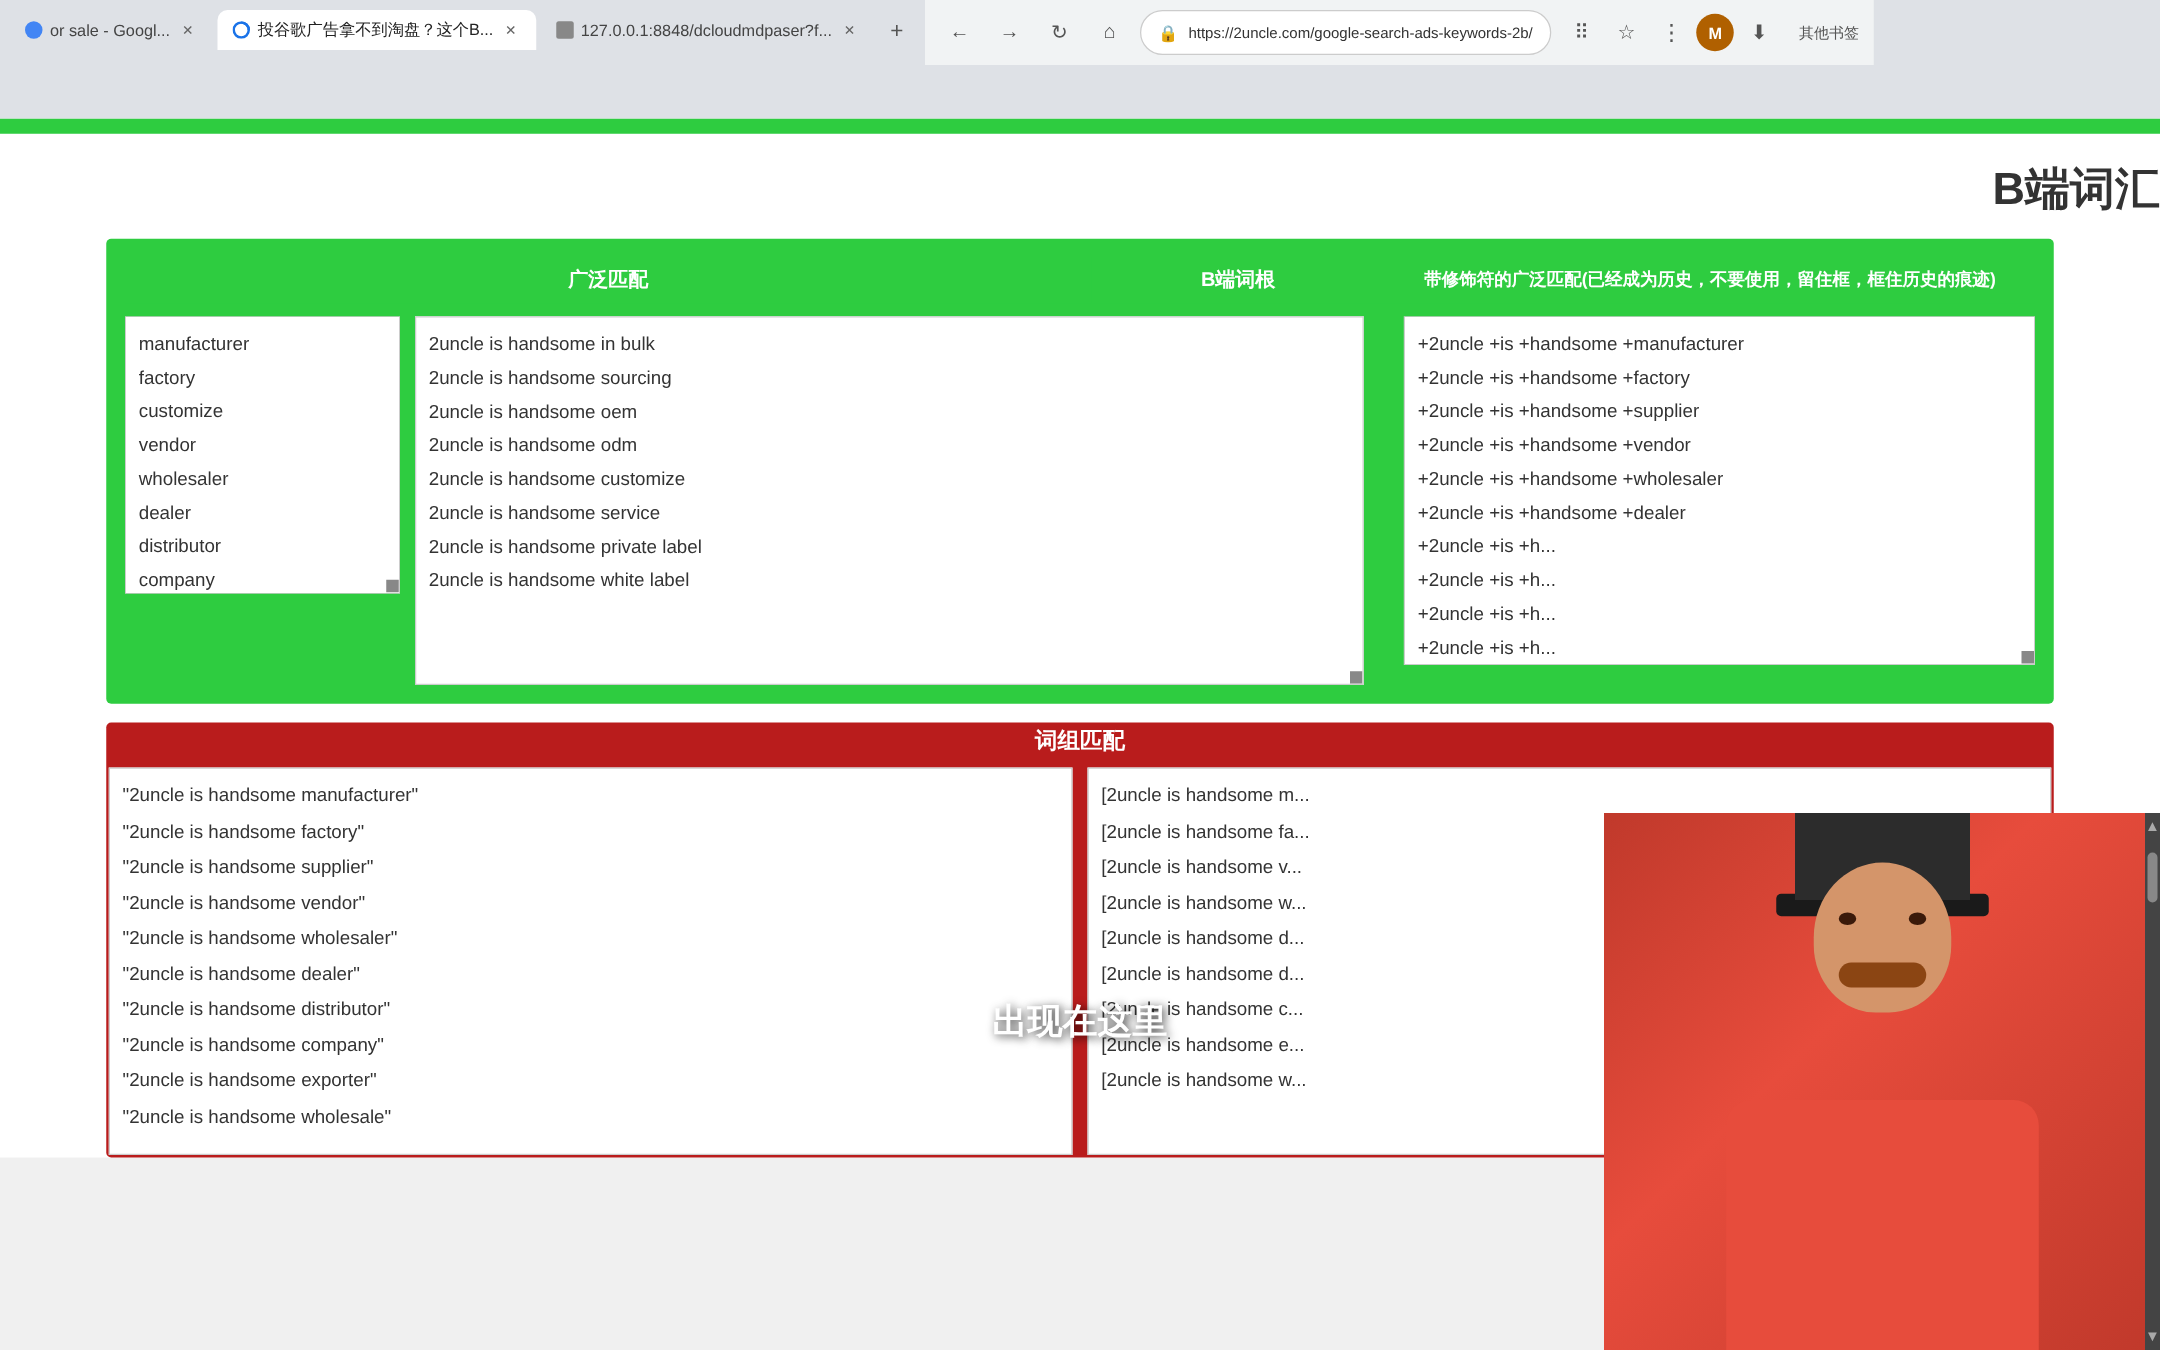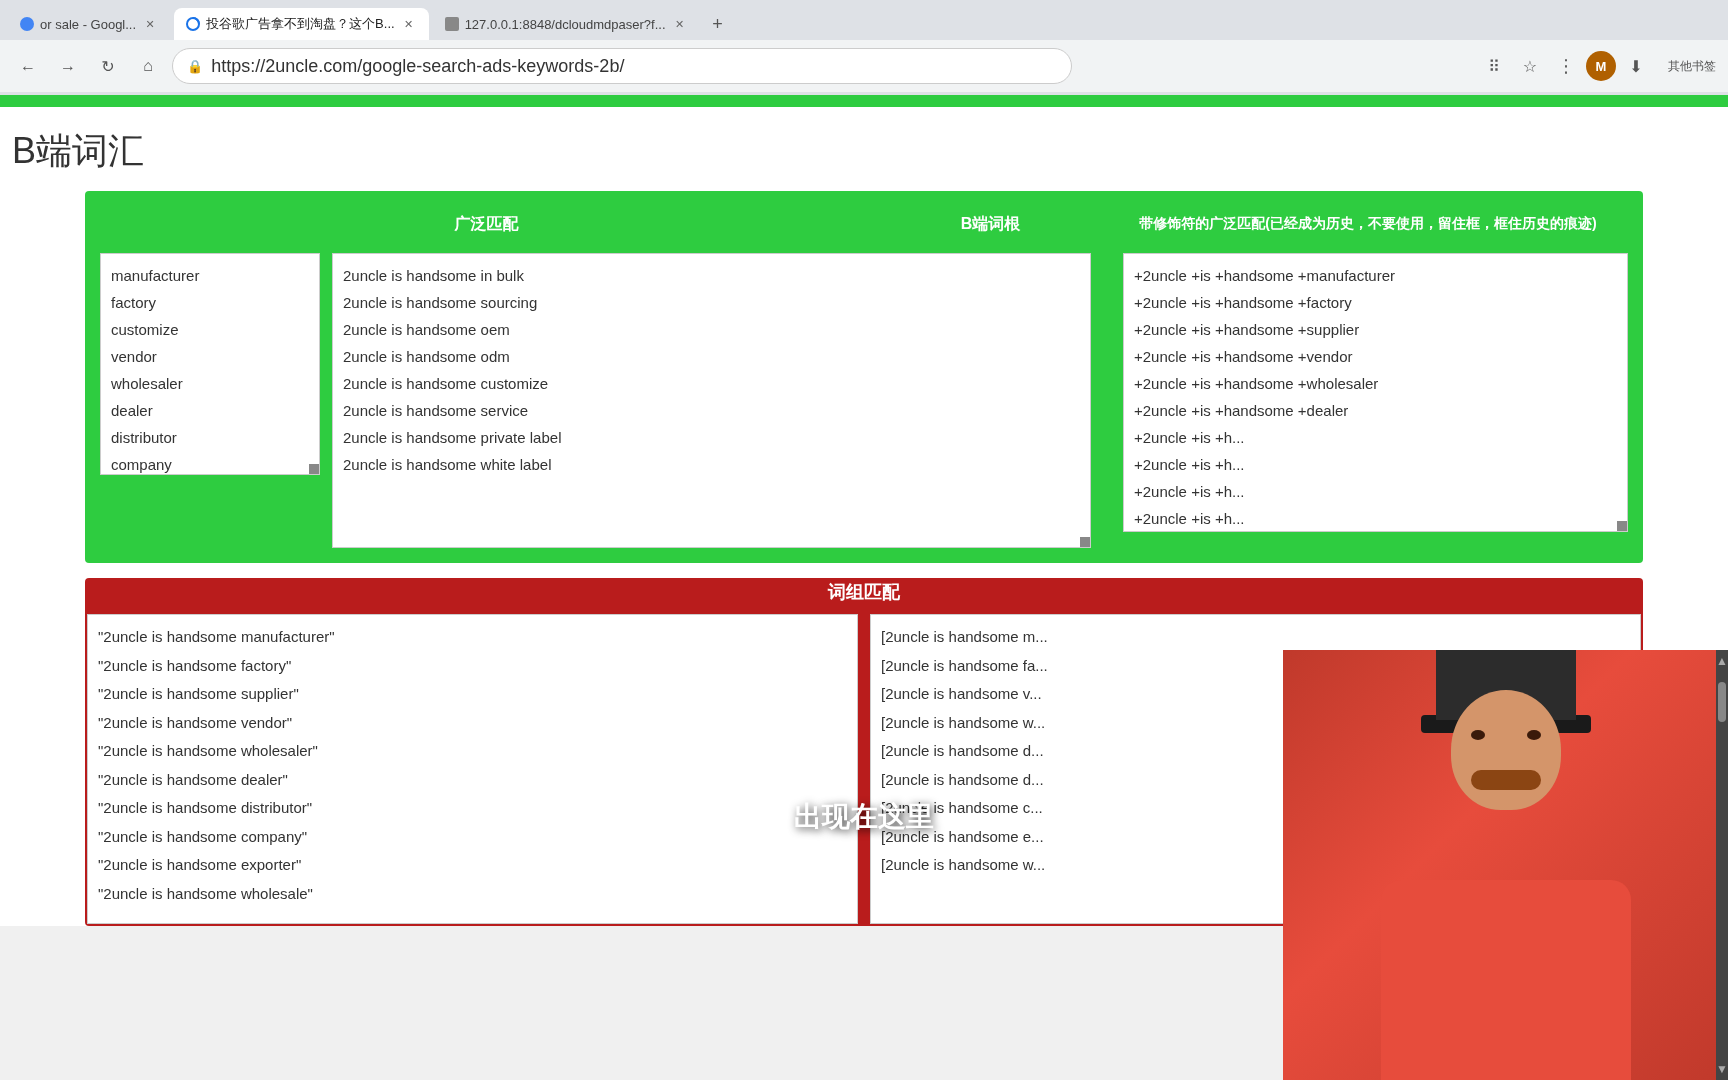--- a/index.html
+++ b/index.html
@@ -3,21 +3,21 @@
   <meta charset="utf-8">
   <style>
     * { margin: 0; padding: 0; box-sizing: border-box; }
     body { font-family: Arial, sans-serif; background: #f0f0f0; width: 1728px; min-height: 1080px; overflow-x: hidden; }
 
     
     .browser-chrome {
       background: #dee1e6;
       height: 95px;
       display: flex;
-      flex-direction: column;
+      flex-direction: row;
     }
     .tab-bar {
       display: flex;
       align-items: center;
       padding: 8px 8px 0;
       gap: 4px;
       height: 40px;
     }
     .tab {
       display: flex;
@@ -87,21 +87,21 @@
       display: flex;
       align-items: center;
       padding: 0 14px;
       gap: 8px;
       font-size: 14px;
       color: #333;
       border: 1px solid #ccc;
       max-width: 900px;
     }
     .address-bar .lock-icon { color: #5f6368; font-size: 13px; }
-    .address-text { font-size: 18px; color: #333; }
+    .address-text { font-size: 12px; color: #333; }
     .nav-right {
       display: flex;
       align-items: center;
       gap: 4px;
       margin-left: auto;
     }
     .nav-right .profile-btn {
       width: 30px;
       height: 30px;
       border-radius: 50%;
@@ -121,25 +121,25 @@
       position: relative;
     }
 
     .green-bar-top {
       background: #2ecc40;
       height: 12px;
       width: 100%;
     }
 
     .page-title {
-      text-align: left;
+      text-align: right;
       font-size: 36px;
-      font-weight: normal;
+      font-weight: bold;
       color: #333;
-      padding: 20px 12px 15px;
+      padding: 20px 0 15px;
     }
 
     .main-section {
       background: #2ecc40;
       margin: 0 85px;
       padding: 15px;
       border-radius: 4px;
     }
 
     .section-header-row {

